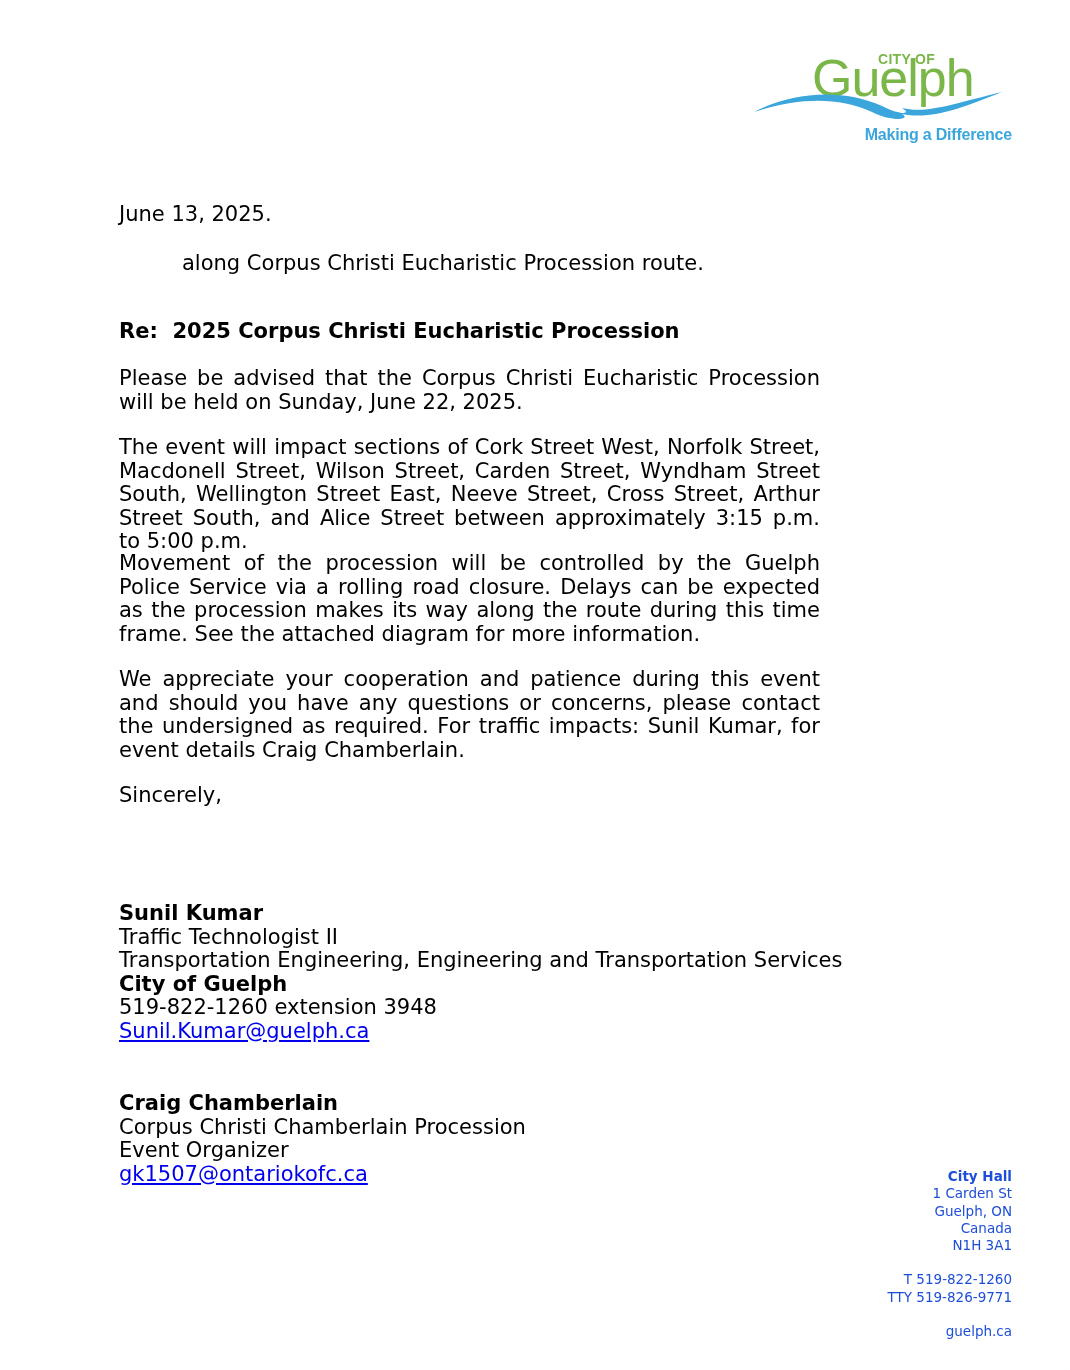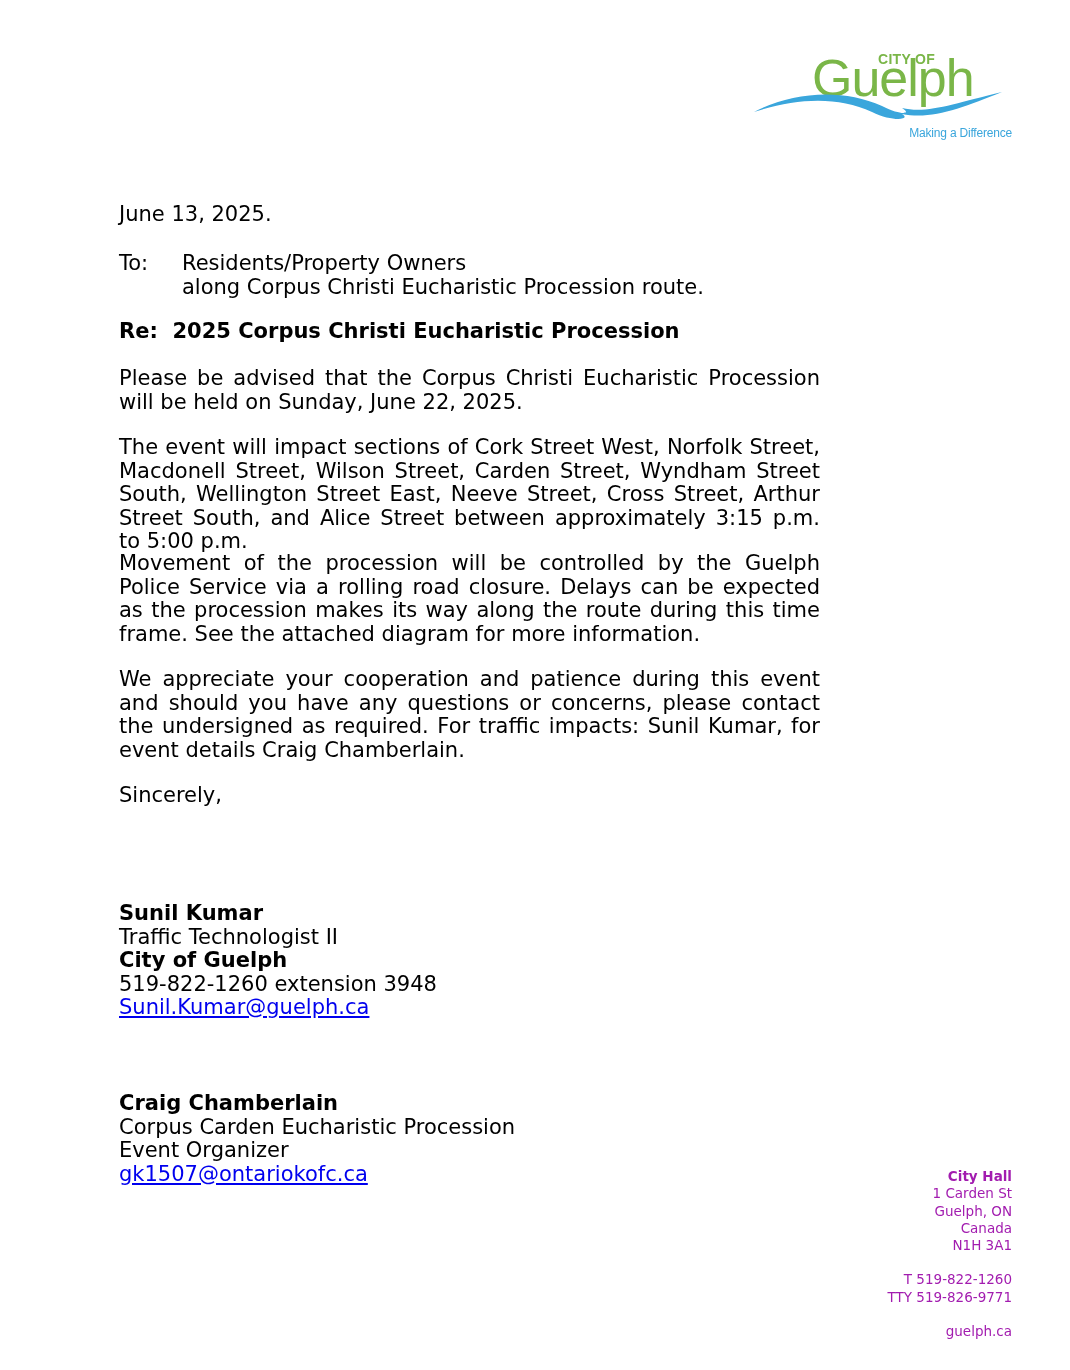--- a/index.html
+++ b/index.html
@@ -4,73 +4,73 @@
   <style>
     html, body { margin: 0; padding: 0; background: #ffffff; }
     body {
       width: 1070px; height: 1370px; position: relative; overflow: hidden;
       font-family: "DejaVu Sans", sans-serif; color: #000000;
     }
     .logo { position: absolute; left: 752px; top: 48px; width: 262px; height: 96px; }
     .logo-cityof { position: absolute; left: 126px; top: 3px; font-family: "Liberation Sans", sans-serif; font-weight: bold; font-size: 14px; color: #7ab648; letter-spacing: 0.3px; }
     .logo-word { position: absolute; left: 60px; top: 0px; font-family: "Liberation Sans", sans-serif; font-size: 52px; color: #7ab648; letter-spacing: -1px; line-height: 60px; }
     .logo-wave { position: absolute; left: 0; top: 36px; width: 262px; height: 40px; }
-    .logo-tag { position: absolute; right: 2px; top: 78px; font-family: "Liberation Sans", sans-serif; font-weight: normal; font-size: 12px; color: #3aa6dc; letter-spacing: -0.2px; }
+    .logo-tag { position: absolute; right: 2px; top: 78px; font-family: "Liberation Sans", sans-serif; font-weight: bold; font-size: 16px; color: #3aa6dc; letter-spacing: -0.2px; }
 
     .text { position: absolute; left: 119px; font-size: 21px; line-height: 23.5px; }
     .para { width: 701px; text-align: justify; }
     .to-label { display: inline-block; width: 63px; }
     .to-indent { padding-left: 63px; }
     .bold { font-weight: bold; }
     a { color: #0000ee; text-decoration: underline; }
 
-    .footer { position: absolute; right: 58px; top: 1168px; text-align: right; font-size: 13.5px; line-height: 17.3px; color: #a21caf; }
+    .footer { position: absolute; right: 58px; top: 1168px; text-align: right; font-size: 13.5px; line-height: 17.3px; color: #1d4ed8; }
     .footer .gap { height: 17px; }
   </style>
 </head>
 <body>
 
 <div class="logo">
   <span class="logo-cityof">CITY OF</span>
   <span class="logo-word">Guelph</span>
   <svg class="logo-wave" viewBox="0 0 262 40">
     <path d="M2 28 C 40 8, 90 4, 130 22 C 150 32, 160 30, 150 24 C 175 30, 200 20, 250 8 C 210 24, 180 36, 150 30 C 160 36, 140 38, 120 28 C 85 12, 45 14, 2 28 Z" fill="#3aa6dc"></path>
   </svg>
   <span class="logo-tag">Making a Difference</span>
 </div>
 
 <div class="text" style="top:203px;">June 13, 2025.</div>
 
 <div class="text" style="top:252px;">
-  <div><span class="to-label">To:</span><span>Residents/Property Owners</span></div>
   <div class="to-indent">along Corpus Christi Eucharistic Procession route.</div>
 </div>
 
 <div class="text bold" style="top:320px;">
   <span>Re:</span>&nbsp;&nbsp;<span>2025 Corpus Christi Eucharistic Procession</span>
 </div>
 
 <div class="text para" style="top:367px;">Please be advised that the Corpus Christi Eucharistic Procession will be held on Sunday, June 22, 2025.</div>
 <div class="text para" style="top:436px;">The event will impact sections of Cork Street West, Norfolk Street, Macdonell Street, Wilson Street, Carden Street, Wyndham Street South, Wellington Street East, Neeve Street, Cross Street, Arthur Street South, and Alice Street between approximately 3:15 p.m. to 5:00 p.m.</div>
 <div class="text para" style="top:552px;">Movement of the procession will be controlled by the Guelph Police Service via a rolling road closure.  Delays can be expected as the procession makes its way along the route during this time frame. See the attached diagram for more information.</div>
 <div class="text para" style="top:668px;">We appreciate your cooperation and patience during this event and should you have any questions or concerns, please contact the undersigned as required. For traffic impacts: Sunil Kumar, for event details Craig Chamberlain.</div>
 
 <div class="text" style="top:784px;">Sincerely,</div>
 
 <div class="text" style="top:902px;">
   <div class="bold">Sunil Kumar</div>
   <div>Traffic Technologist II</div>
+  <div>Transportation Engineering, Engineering and Transportation Services</div>
   <div class="bold">City of Guelph</div>
   <div>519-822-1260 extension 3948</div>
   <div><a href="#">Sunil.Kumar@guelph.ca</a></div>
 </div>
 
 <div class="text" style="top:1092px;">
   <div class="bold">Craig Chamberlain</div>
-  <div>Corpus Carden Eucharistic Procession</div>
+  <div>Corpus Christi Chamberlain Procession</div>
   <div>Event Organizer</div>
   <div><a href="#">gk1507@ontariokofc.ca</a></div>
 </div>
 
 <div class="footer">
   <div class="bold">City Hall</div>
   <div>1 Carden St</div>
   <div>Guelph, ON</div>
   <div>Canada</div>
   <div>N1H 3A1</div>

